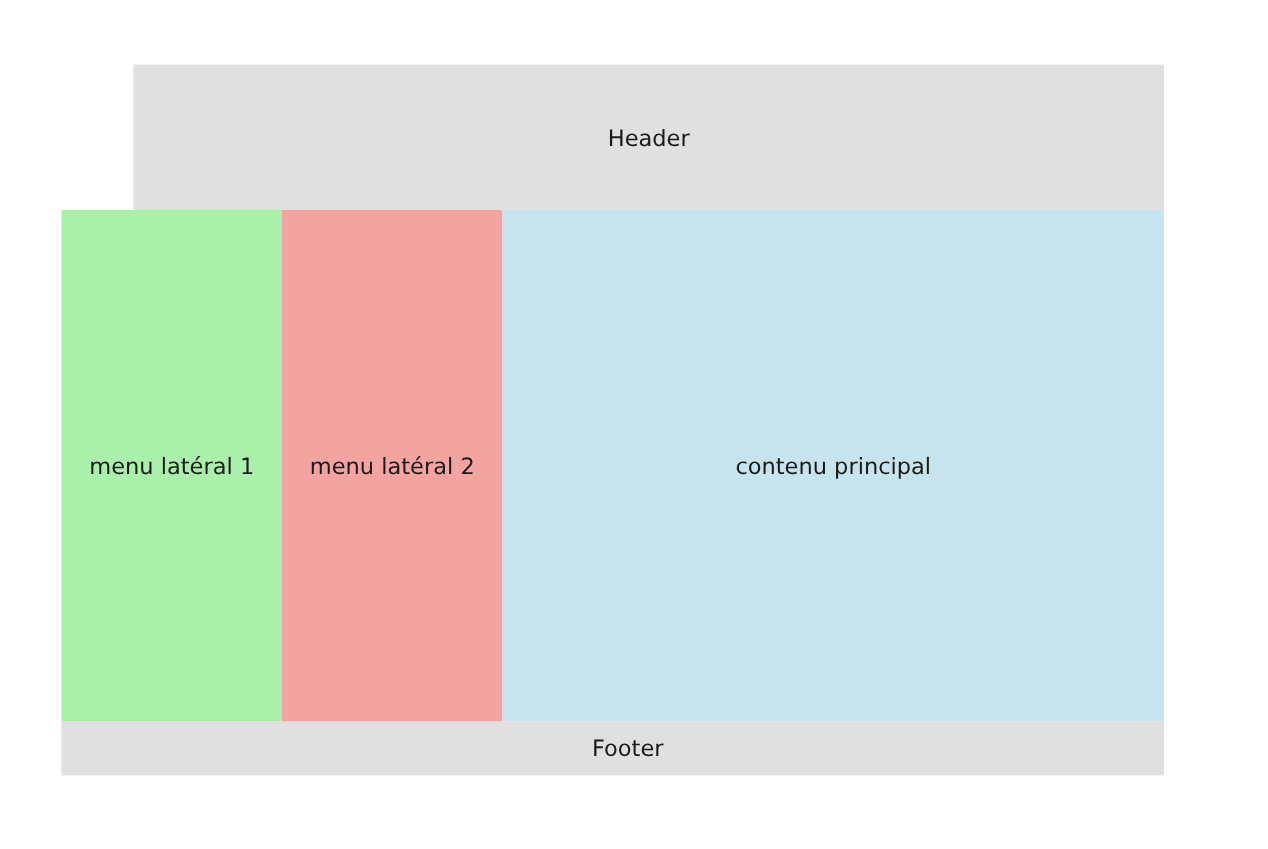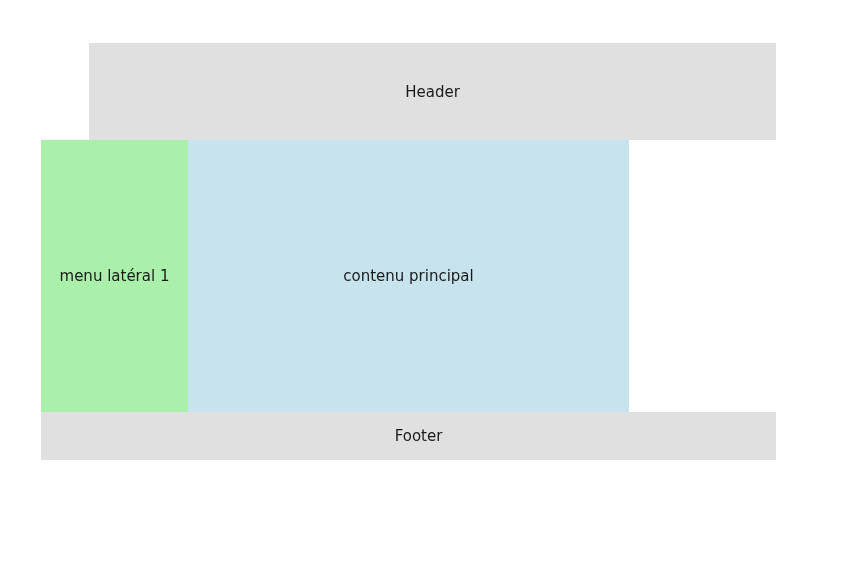--- a/index.html
+++ b/index.html
@@ -25,59 +25,62 @@
   .header {
     height: 97px;
     background: var(--header-footer-bg, #e0e0e0);
     display: flex;
     align-items: center;
     justify-content: center;
     margin-left: 48px;
   }
   .columns {
     display: flex;
-    height: 272px;
+    height: 341px;
   }
   .col {
     display: flex;
     align-items: center;
     justify-content: center;
   }
   .sidebar1 {
     width: 20%;
     background: var(--sidebar1-bg, #aaf0aa);
   }
   .sidebar2 {
     width: 20%;
     background: var(--sidebar2-bg, #f4a4a0);
   }
   .main {
     width: 60%;
     background: var(--main-bg, #c6e3ee);
   }
   .footer {
-    height: 48px;
+    height: 36px;
     background: var(--header-footer-bg, #e0e0e0);
     display: flex;
     align-items: center;
     justify-content: center;
     padding-left: 20px;
   }
 </style>
 </head>
 <body>
 
 <div class="page">
   <header class="header">
     <span>Header</span>
   </header>
   <div class="columns">
     <nav class="col sidebar1">
       <span>menu latéral 1</span>
     </nav>
+    <nav class="col sidebar2">
+      <span>menu latéral 2</span>
+    </nav>
     <main class="col main">
       <span>contenu principal</span>
     </main>
   </div>
   <footer class="footer">
     <span>Footer</span>
   </footer>
 </div>
 
 </body></html>

